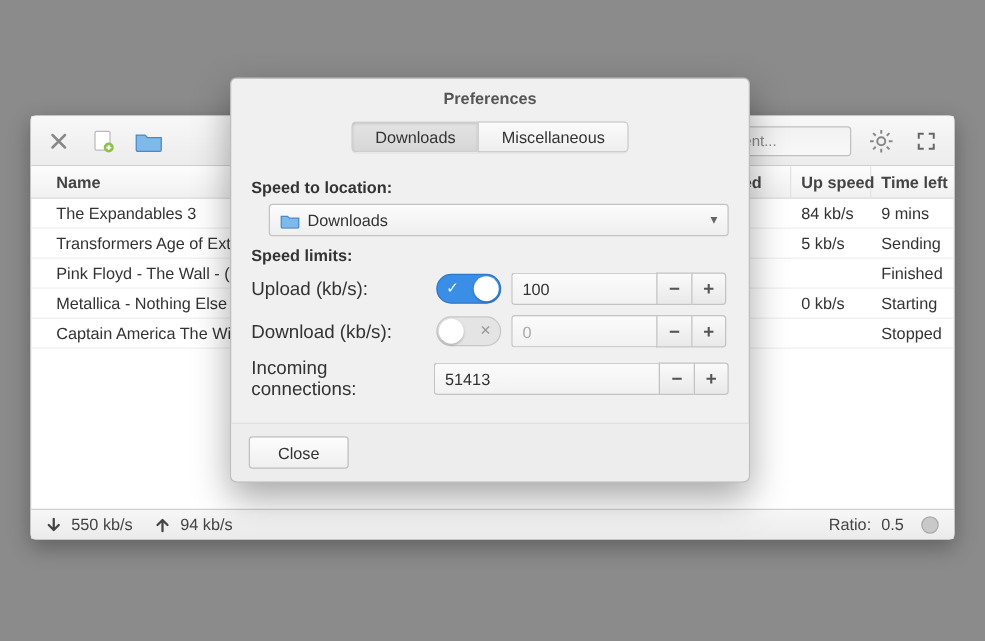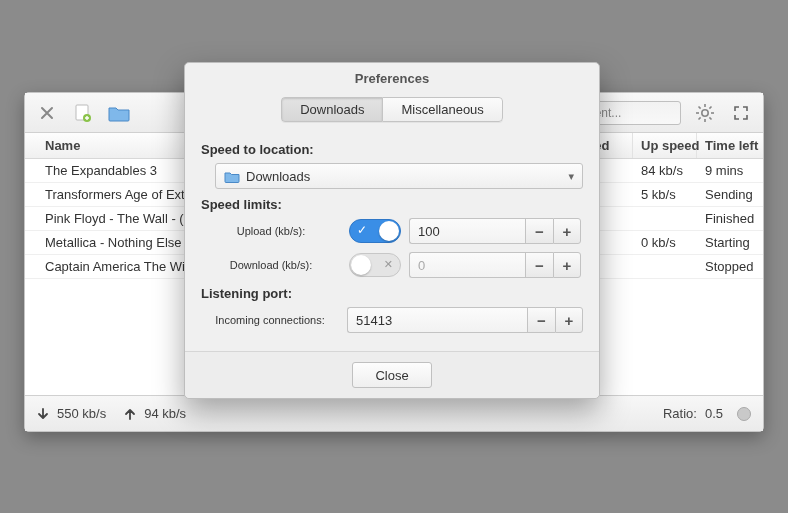--- a/index.html
+++ b/index.html
@@ -77,21 +77,21 @@
   .table-body { flex:1; overflow:hidden; }
   .row {
     height: 24px;
     border-bottom: 1px solid #efefef;
     display:flex;
     font-size: 13px;
   }
   .row .cell { border-right: none; }
 
   .status-bar {
-    height: 36px;
+    height: 24px;
     border-top: 1px solid #d0d0d0;
     background: linear-gradient(#f7f7f7,#ebebeb);
     display:flex;
     align-items:center;
     padding: 0 12px;
     font-size: 13px;
     color: #444;
     gap: 8px;
   }
   .status-bar .spacer { flex:1; }
@@ -152,22 +152,22 @@
     margin-bottom: 6px;
   }
   .form-row {
     display:flex;
     align-items: center;
     gap: 8px;
     margin-bottom: 8px;
   }
   .form-label {
     width: 140px;
-    text-align: center;
-    font-size: 11px;
+    text-align: left;
+    font-size: 15px;
     color: #333;
   }
   .select-wide {
     flex: 1;
     height: 26px;
     border: 1px solid #c3c3c3;
     border-radius: 3px;
     background: linear-gradient(#fcfcfc,#efefef);
     display:flex; align-items:center;
     padding: 0 8px;
@@ -225,21 +225,21 @@
     display:flex; align-items:center; justify-content:center;
     font-size: 15px; font-weight:700; color:#555;
     cursor:pointer;
   }
   .step-btn.minus { border-right:none; }
   .step-btn.plus { border-radius: 0 3px 3px 0; }
 
   .prefs-footer {
     border-top: 1px solid #d6d6d6;
     padding: 10px 14px;
-    display:flex; justify-content:center;
+    display:flex; justify-content:flex-start;
     background: #ededed;
     border-radius: 0 0 5px 5px;
   }
   .btn {
     min-width: 80px;
     height: 26px;
     border:1px solid #c0c0c0;
     border-radius: 3px;
     background: linear-gradient(#fdfdfd,#efefef);
     display:flex; align-items:center; justify-content:center;
@@ -405,21 +405,20 @@
       <div class="toggle off">
           <div class="knob"></div>
         </div>
       <div class="num-field">
         <div class="num-input disabled">0</div>
         <div class="step-btn minus">−</div>
         <div class="step-btn plus">+</div>
       </div>
     </div>
 
-    <div class="section-label">Listening port:</div>
     <div class="form-row">
       <div class="form-label" style="width:148px">Incoming connections:</div>
       <div class="num-field">
         <div class="num-input" style="width:180px">51413</div>
         <div class="step-btn minus">−</div>
         <div class="step-btn plus">+</div>
       </div>
     </div>
   </div>
 

